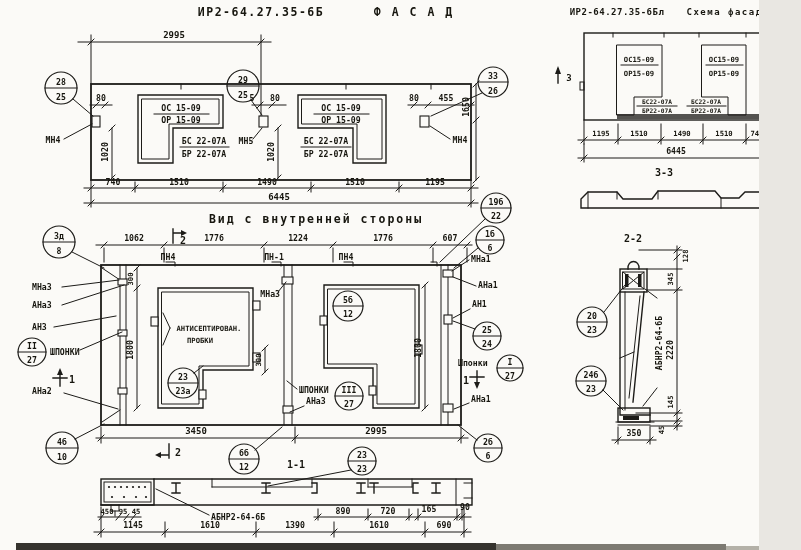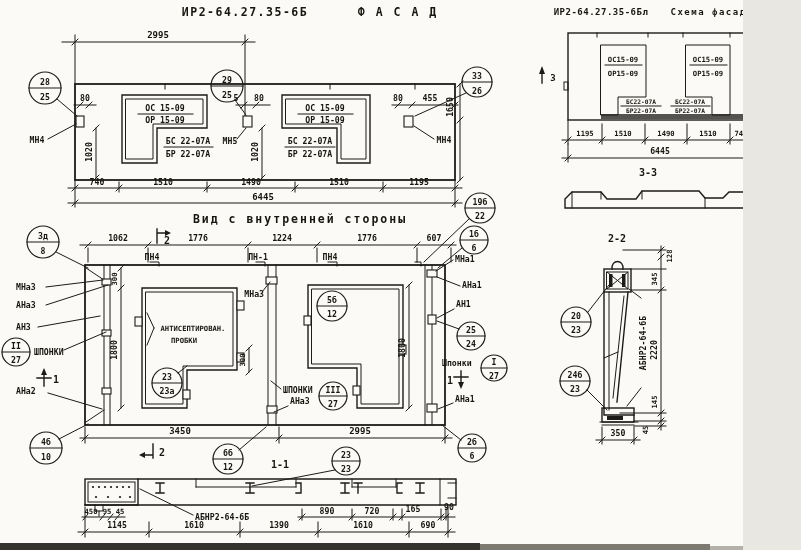--- a/index.html
+++ b/index.html
@@ -1,16 +1,16 @@
 <!DOCTYPE html>
 <html><head>
 <meta charset="utf-8">
 <style>
   html,body{margin:0;padding:0;background:#e9e7e2;}
-  .page{width:743px;height:550px;background:#fbfaf7;position:relative;overflow:hidden;}
+  .page{width:743px;height:550px;background:#fbfaf7;position:relative;overflow:hidden;padding-left:16px;}
   svg{display:block;}
   .ln{stroke:#1c1b18;fill:none;stroke-width:1;stroke-linecap:square;}
   .ln2{stroke:#1c1b18;fill:none;stroke-width:1.8;stroke-linecap:square;}
   .ln15{stroke:#1c1b18;fill:none;stroke-width:1.4;stroke-linecap:square;}
   .c{fill:none;stroke:#1c1b18;stroke-width:1.2;}
   .bolt{fill:#fbfaf7;stroke:#1c1b18;stroke-width:1.1;}
   .blk{fill:#1c1b18;stroke:none;}
   text{font-family:"DejaVu Sans Mono","Liberation Mono",monospace;font-weight:bold;fill:#17160f;text-anchor:middle;}
   .t6{font-size:6.2px}.t7{font-size:7.2px}.t8{font-size:8.2px}.t9{font-size:9px}.t10{font-size:10px}.t11{font-size:11.5px}
   .ts{text-anchor:start}.te{text-anchor:end}

